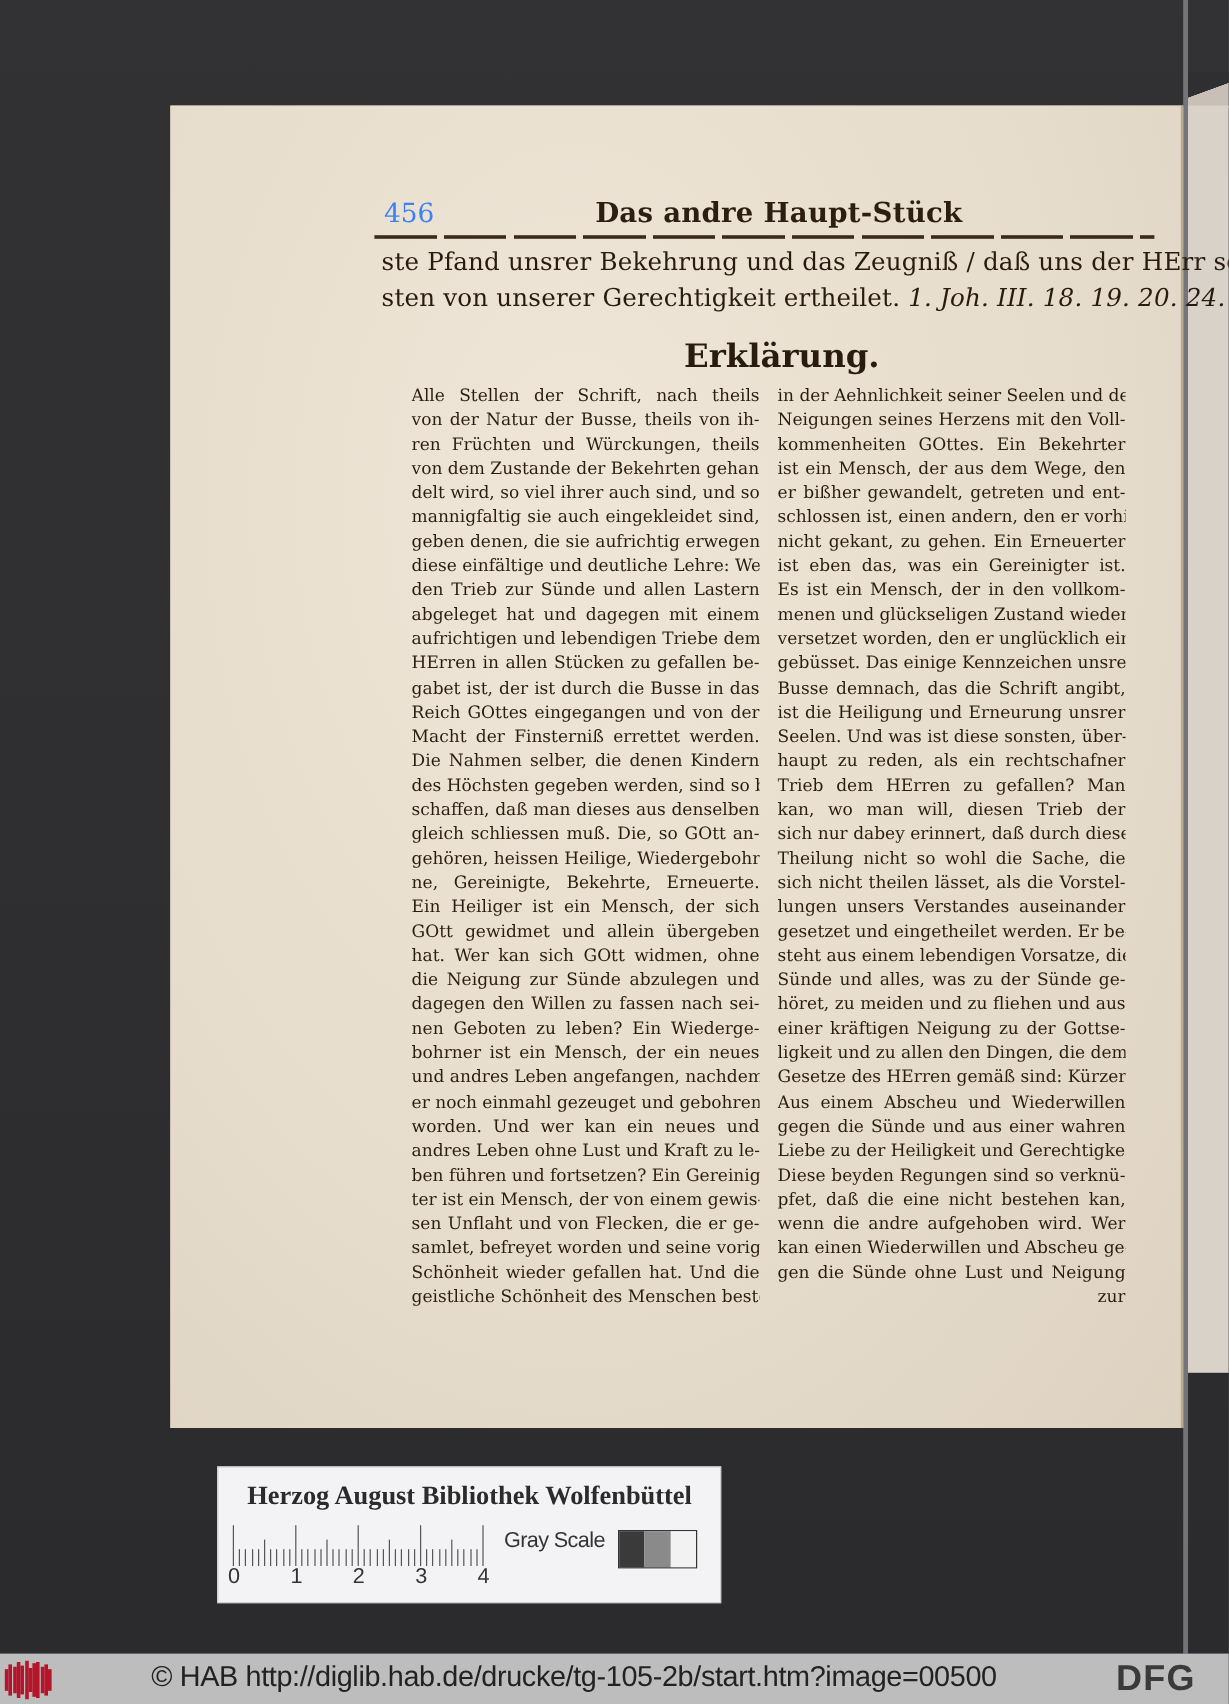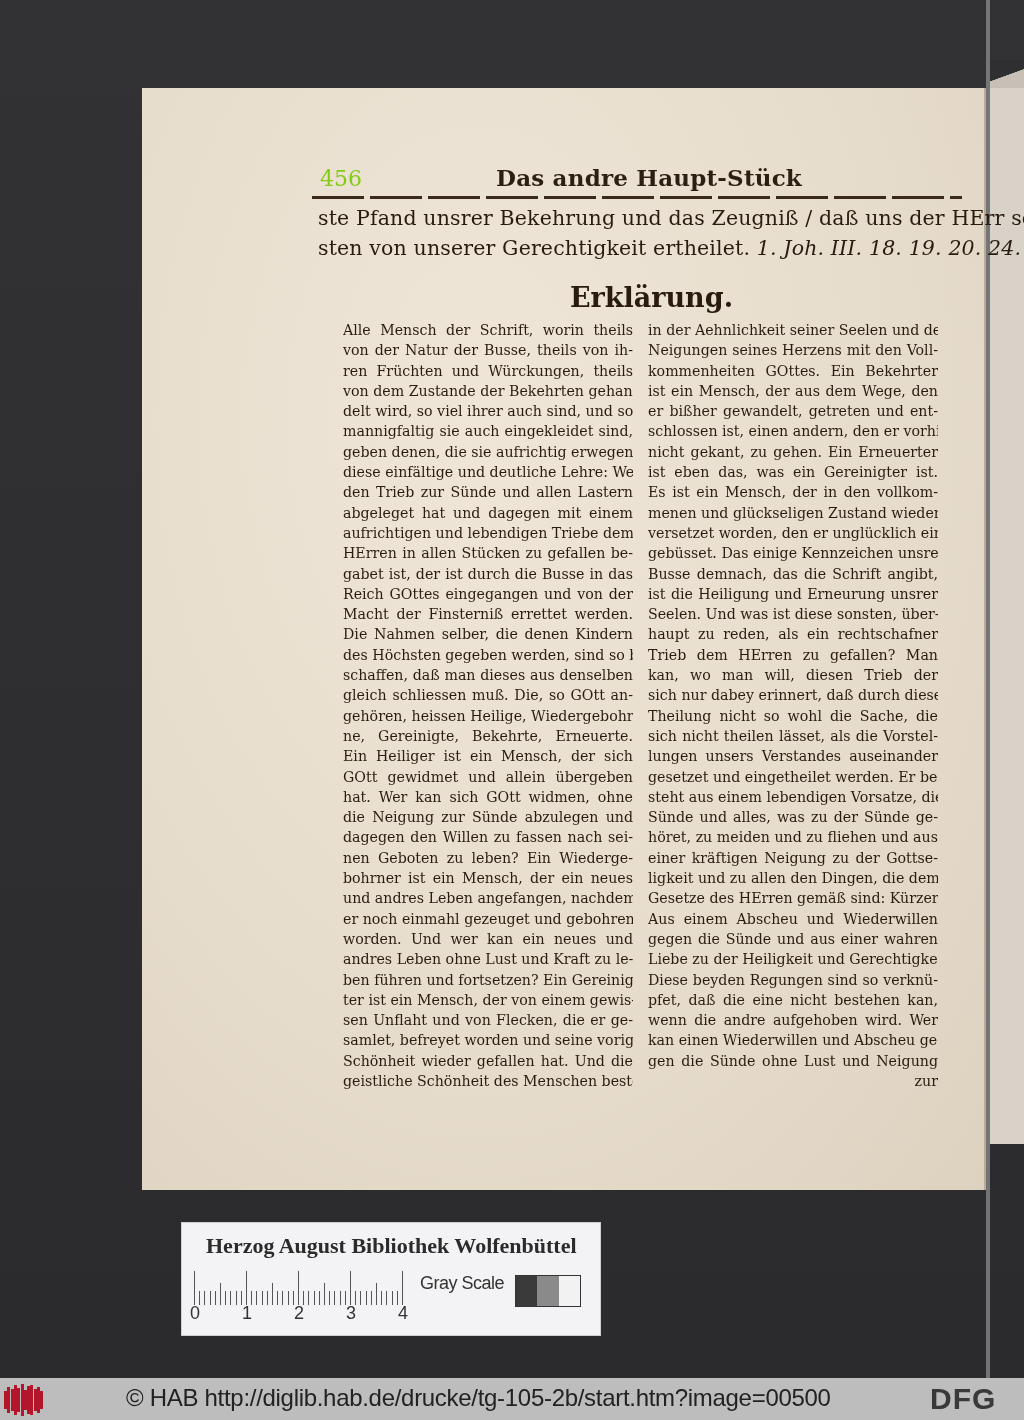--- a/index.html
+++ b/index.html
@@ -27,21 +27,21 @@
   .page {
     position:absolute; left:142px; top:88px; width:844px; height:1102px;
     background:#e9dfcf;
     background-image: radial-gradient(ellipse at 40% 30%, #efe6d8 0%, #e6dccb 60%, #ddd2c0 100%);
     box-shadow: -2px 0 0 #b9ab94 inset;
   }
   .running-head {
     position:absolute; left:320px; top:166px; width:642px; height:30px;
   }
   .page-number {
-    position:absolute; left:0; top:0; font-size:22px; color:#84cc16;
+    position:absolute; left:0; top:0; font-size:22px; color:#3b82f6;
     font-family:"DejaVu Serif", serif;
   }
   .running-title {
     position:absolute; left:176px; top:-2px; font-size:23px; color:#2d1e12;
     font-family:"DejaVu Serif", serif; font-weight:bold; letter-spacing:.2px;
   }
   .rule {
     position:absolute; left:312px; top:196px; width:650px; height:3px;
     background: repeating-linear-gradient(90deg,#3b2a1c 0 52px, transparent 52px 58px);
   }
@@ -129,21 +129,21 @@
 
 <div class="intro-line" style="top:206px;">ste Pfand unsrer Bekehrung und das Zeugniß / daß uns der HErr selb=</div>
 <div class="intro-line" style="top:236px;">
   <span>sten von unserer Gerechtigkeit ertheilet.</span>
   <span class="ref">1. Joh. III. 18. 19. 20. 24.</span>
 </div>
 
 <div class="section-heading">Erklärung.</div>
 
 <div class="column left" id="col-left">
-    <div class="line">Alle Mensch der Schrift, worin theils</div>
+    <div class="line">Alle Stellen der Schrift, nach theils</div>
     <div class="line">von der Natur der Busse, theils von ih-</div>
     <div class="line">ren Früchten und Würckungen, theils</div>
     <div class="line">von dem Zustande der Bekehrten gehan-</div>
     <div class="line">delt wird, so viel ihrer auch sind, und so</div>
     <div class="line">mannigfaltig sie auch eingekleidet sind,</div>
     <div class="line">geben denen, die sie aufrichtig erwegen,</div>
     <div class="line">diese einfältige und deutliche Lehre: Wer</div>
     <div class="line">den Trieb zur Sünde und allen Lastern</div>
     <div class="line">abgeleget hat und dagegen mit einem</div>
     <div class="line">aufrichtigen und lebendigen Triebe dem</div>

